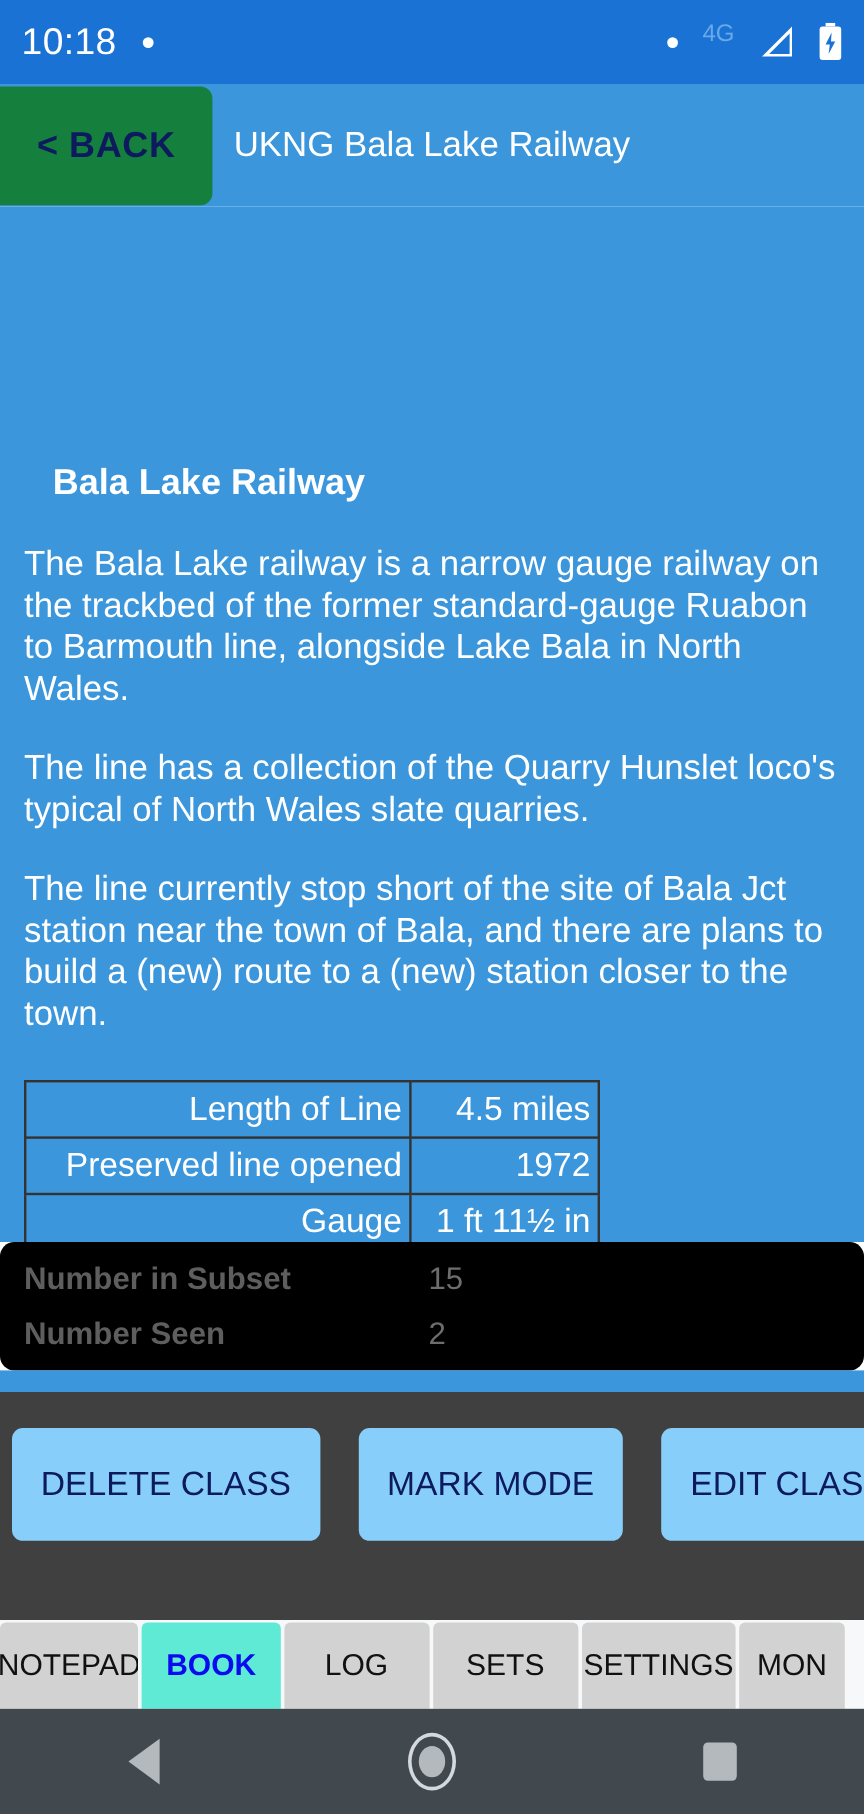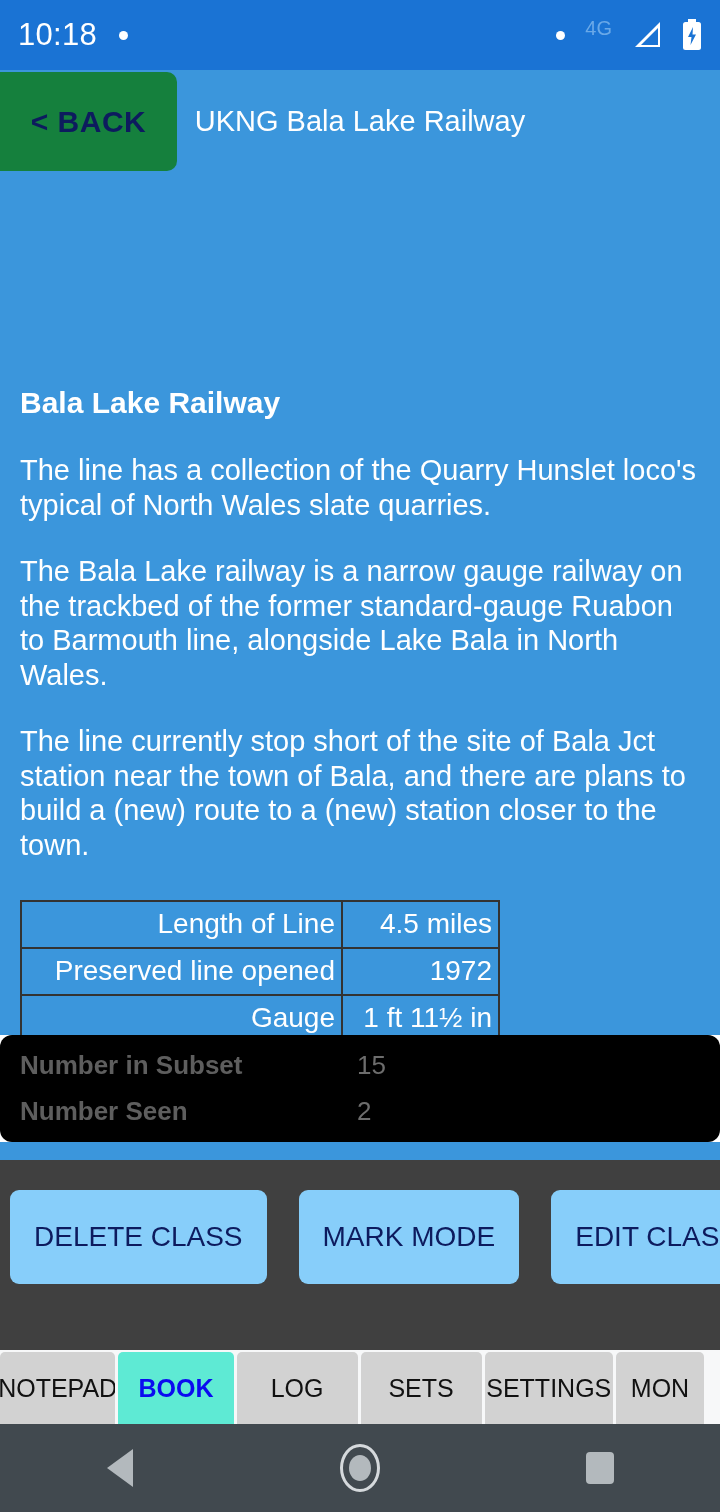--- a/index.html
+++ b/index.html
@@ -78,20 +78,21 @@
     height: 863px;
     padding: 0 20px;
     position: relative;
     overflow: hidden;
   }
   .article-title {
     color: #ffffff;
     font-size: 30px; font-weight: 700;
     padding-top: 213px;
     line-height: 1.2;
+    margin-left: 24px;
   }
   .para {
     color: #ffffff;
     font-size: 29px; font-weight: 400;
     line-height: 1.19;
     margin-top: 32px;
   }
 
   
   .facts-table {
@@ -260,22 +261,22 @@
     </div>
   </div>
 
   <div class="app-header">
     <div class="header-title">UKNG Bala Lake Railway</div>
     <button class="back-button">&lt; BACK</button>
   </div>
 
   <div class="content">
     <div class="article-title">Bala Lake Railway</div>
+    <p class="para">The Bala Lake railway is a narrow gauge railway on the trackbed of the former standard-gauge Ruabon to Barmouth line, alongside Lake Bala in North Wales.</p>
     <p class="para">The line has a collection of the Quarry Hunslet loco's typical of North Wales slate quarries.</p>
-    <p class="para">The Bala Lake railway is a narrow gauge railway on the trackbed of the former standard-gauge Ruabon to Barmouth line, alongside Lake Bala in North Wales.</p>
     <p class="para">The line currently stop short of the site of Bala Jct station near the town of Bala, and there are plans to build a (new) route to a (new) station closer to the town.</p>
 
     <table class="facts-table">
       <tbody>
         <tr>
           <td class="col-label">Length of Line</td>
           <td class="col-value">4.5 miles</td>
         </tr>
         <tr>
           <td class="col-label">Preserved line opened</td>

